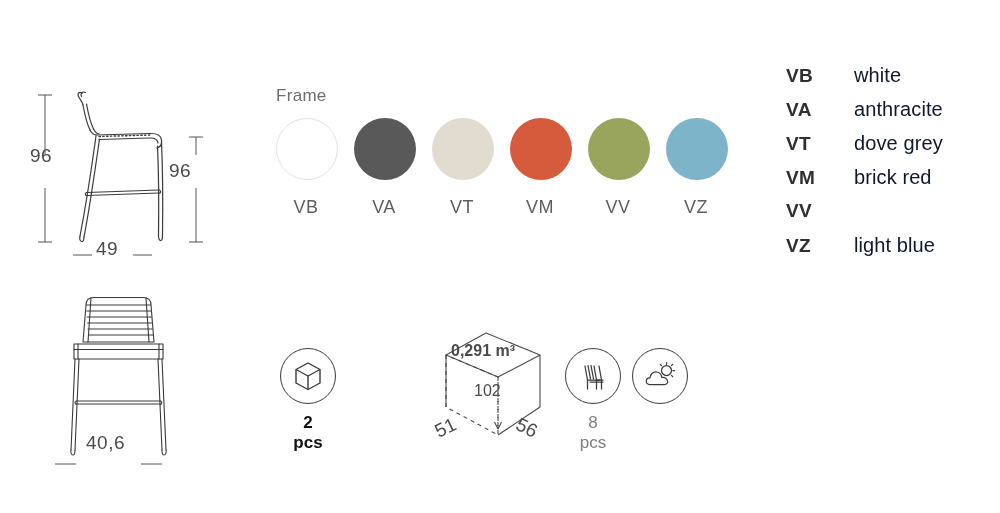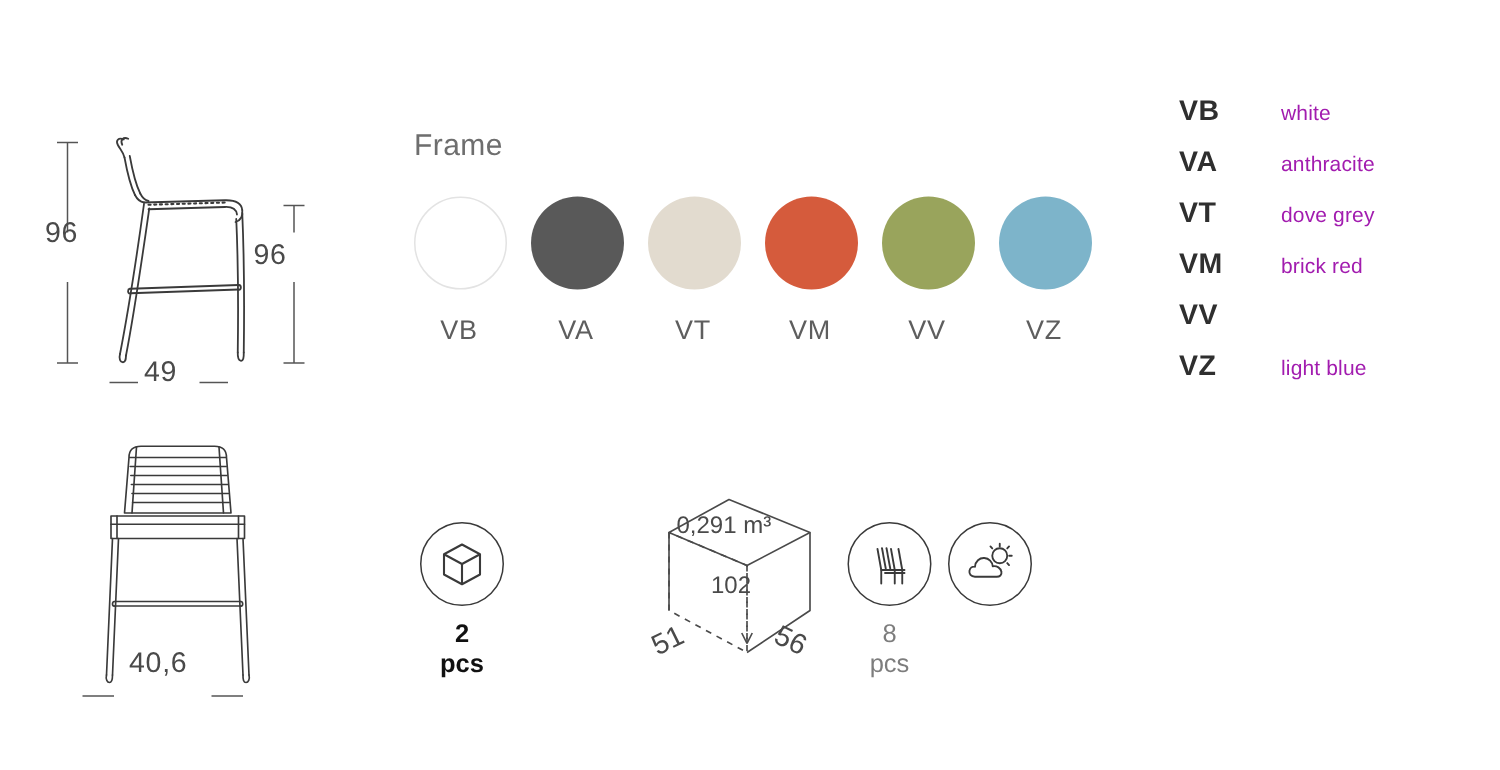--- a/index.html
+++ b/index.html
@@ -23,24 +23,24 @@
     position: absolute;
     font-size: 19px;
     color: #4a4a4a;
     font-family: "Liberation Sans", sans-serif;
     letter-spacing: 0.5px;
   }
 
   
   #frame-block { left: 276px; top: 86px; width: 470px; }
   #frame-label {
-    font-size: 20px;
+    font-size: 17px;
     color: #6e6e6e;
     letter-spacing: .3px;
-    margin-bottom: 22px;
+    margin-bottom: 12px;
   }
   .swatch-row { display: flex; gap: 18px; }
   .swatch-cell { width: 60px; text-align: center; }
   .swatch-dot {
     width: 62px; height: 62px;
     border-radius: 50%;
     margin: 0 auto;
     box-sizing: border-box;
   }
   .swatch-code {
@@ -58,22 +58,22 @@
     height: 34px;
   }
   .legend-code {
     width: 68px;
     font-size: 19px;
     font-weight: bold;
     color: #2f2f2f;
     letter-spacing: .4px;
   }
   .legend-name {
-    font-size: 14px;
-    color: #a21caf;
+    font-size: 20px;
+    color: #0f172a;
     letter-spacing: .1px;
   }
 
   
   #packaging { left: 280px; top: 330px; width: 430px; height: 140px; }
   .pk-item { position: absolute; text-align: center; }
   .pk-circle {
     width: 56px; height: 56px;
     border: 1.6px solid #3a3a3a;
     border-radius: 50%;
@@ -291,21 +291,21 @@
 
         <path d="M18,30 L18,82 L70,110 L70,52 Z" stroke-dasharray="4 4"></path>
 
         <path d="M112,30 L112,82 L70,110"></path>
         <path d="M18,30 L18,82"></path>
 
         <path d="M70,52 L70,104" stroke-dasharray="4 4"></path>
         <path d="M70,104 L66.5,97 M70,104 L73.5,97"></path>
       </g>
     </svg>
-    <div class="boxtext" style="left:23px;top:17px;">0,291 m³</div>
+    <div class="boxtext" style="left:23px;top:17px;font-weight:bold;">0,291 m³</div>
     <div class="boxtext" style="left:46px;top:57px;font-size:16px;">102</div>
     <div class="boxtext" style="left:7px;top:92px;transform:rotate(-26deg);font-size:19px;">51</div>
     <div class="boxtext" style="left:88px;top:92px;transform:rotate(26deg);font-size:19px;">56</div>
   </div>
 
   <div class="pk-item" style="left:285px;top:18px;width:56px;">
     <div class="pk-circle">
       <svg width="54" height="54" viewBox="0 0 54 54" style="position:absolute;left:0;top:0">
         <g fill="none" stroke="#3a3a3a" stroke-width="1.25" stroke-linejoin="round" stroke-linecap="round">
 

